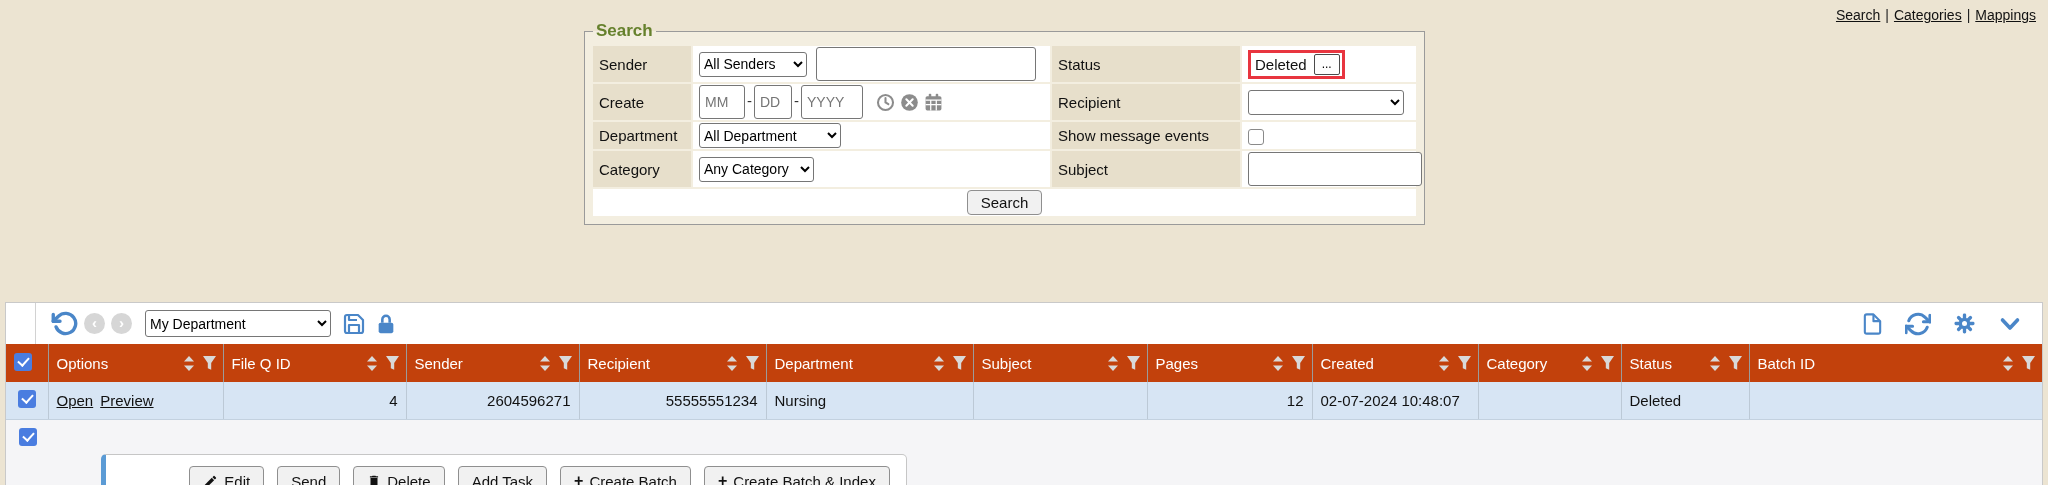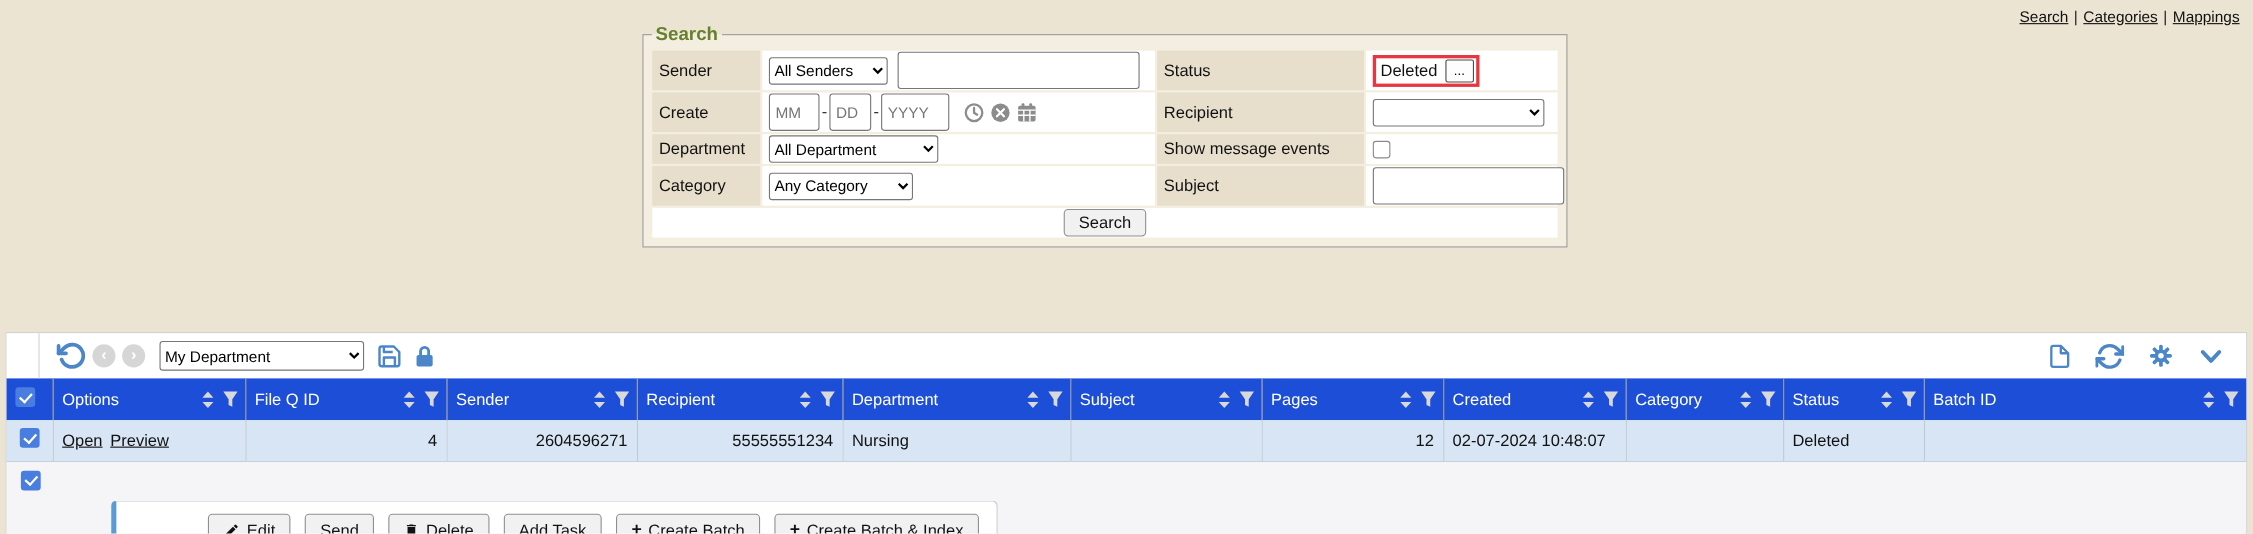--- a/index.html
+++ b/index.html
@@ -46,22 +46,22 @@
     vertical-align: middle;
   }
   input[type=text] { padding: 16px 5px; }
   .sel-senders { width: 108px; }
   .inp-sender { width: 220px; margin-left: 5px; height: 27px; }
   .inp-mm { width: 46px; } .inp-dd { width: 38px; } .inp-yyyy { width: 62px; }
   .dash { margin: 0 2px; color: #333; }
   .date-icons { display: inline-flex; gap: 5px; margin-left: 9px; vertical-align: middle; }
   .date-icons svg { cursor: pointer; }
   .sel-recipient { width: 156px; }
-  .sel-department { width: 154px; }
-  .sel-category { width: 131px; }
+  .sel-department { width: 142px; }
+  .sel-category { width: 115px; }
   .inp-subject { width: 174px; }
 
   .btn {
     font-family: "Liberation Sans", "DejaVu Sans", sans-serif;
     background: #f1f1f1;
     border: 1px solid #8f8f8f;
     border-radius: 4px;
     font-size: 15px;
     padding: 3px 13px;
     cursor: pointer;
@@ -102,21 +102,21 @@
   .nav-circle { width: 21px; height: 21px; border-radius: 50%; background: #d6d6d6; color: #fff;
     font-weight: bold; font-size: 15px; line-height: 20px; text-align: center; cursor: default; margin-left: 6px; }
   .sel-dept-toolbar { width: 186px; height: 27px; margin: 0 11px 0 13px; }
   .tb-gap { margin-left: 9px; }
   .spacer { flex: 1; }
   .right-icons { display: flex; align-items: center; gap: 21px; margin-right: 6px; }
 
   
   table.grid { width: 100%; border-collapse: collapse; table-layout: fixed; }
   table.grid th {
-    background: #1d4ed8; color: #fff; font-weight: normal; font-size: 15px;
+    background: #c2410c; color: #fff; font-weight: normal; font-size: 15px;
     height: 38px; padding: 0 6px 0 8px; text-align: left; border-right: 1px solid #9b9b9b;
   }
   .th-inner { display: flex; align-items: center; }
   .th-label { flex: 1; overflow: hidden; white-space: nowrap; }
   .th-icons { display: inline-flex; align-items: center; gap: 7px; }
   .th-icons svg { cursor: pointer; }
   table.grid td {
     height: 37px; padding: 0 8px; font-size: 15px;
     border-right: 1px solid #bcc9d6; border-bottom: 1px solid #c3d1df;
     background: #d7e5f4; white-space: nowrap; overflow: hidden;

